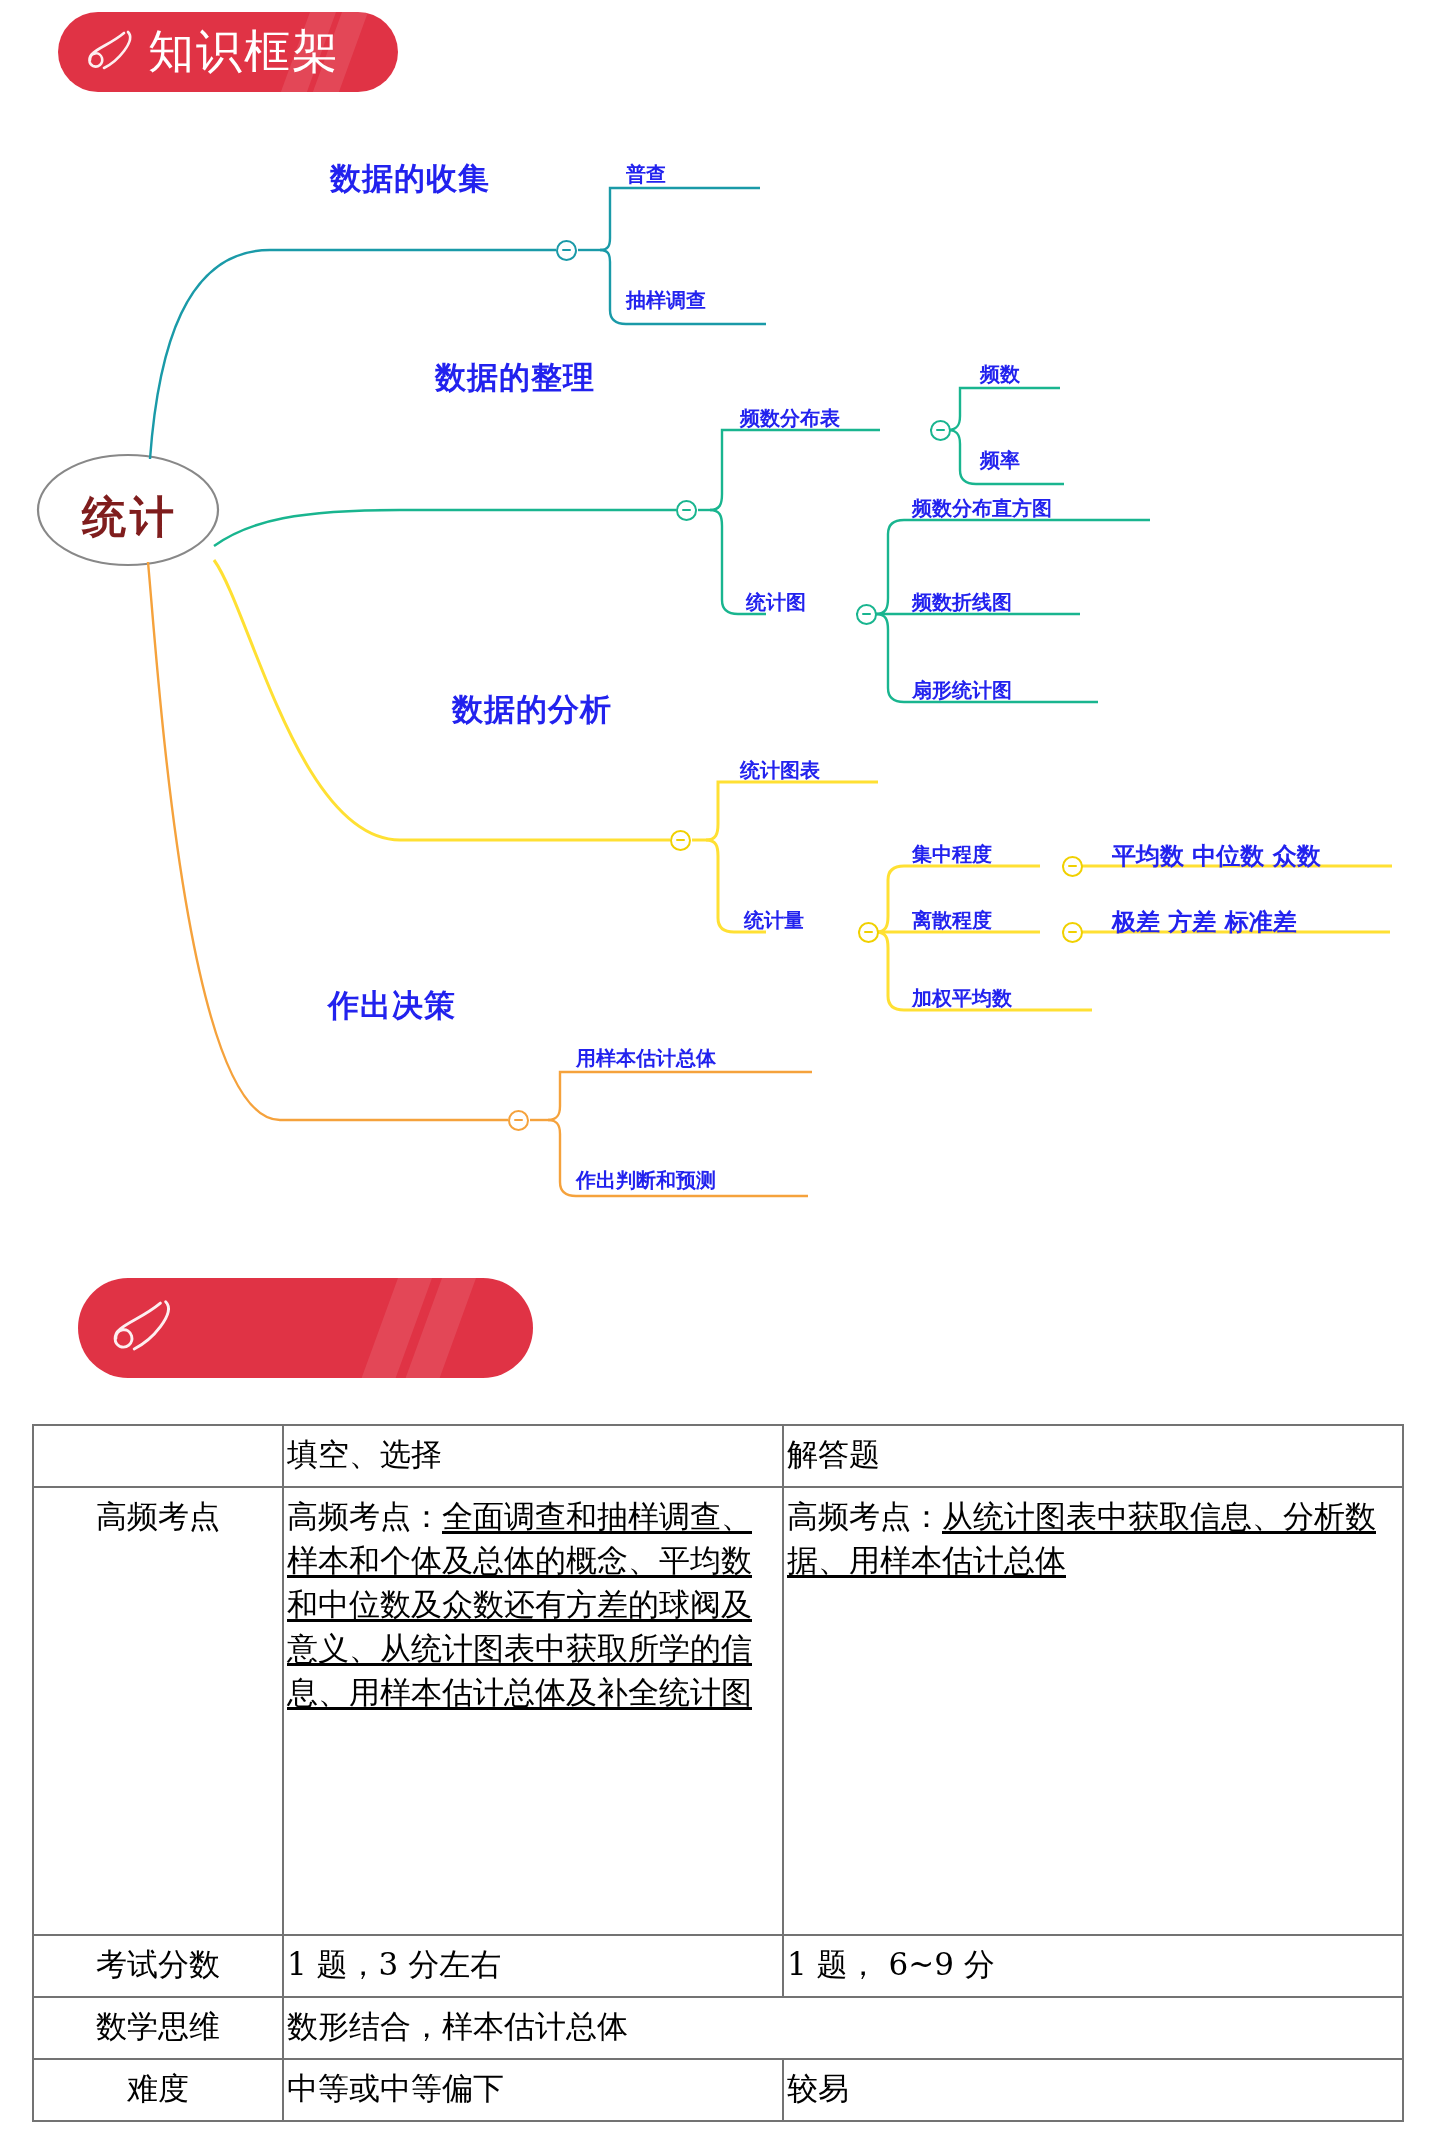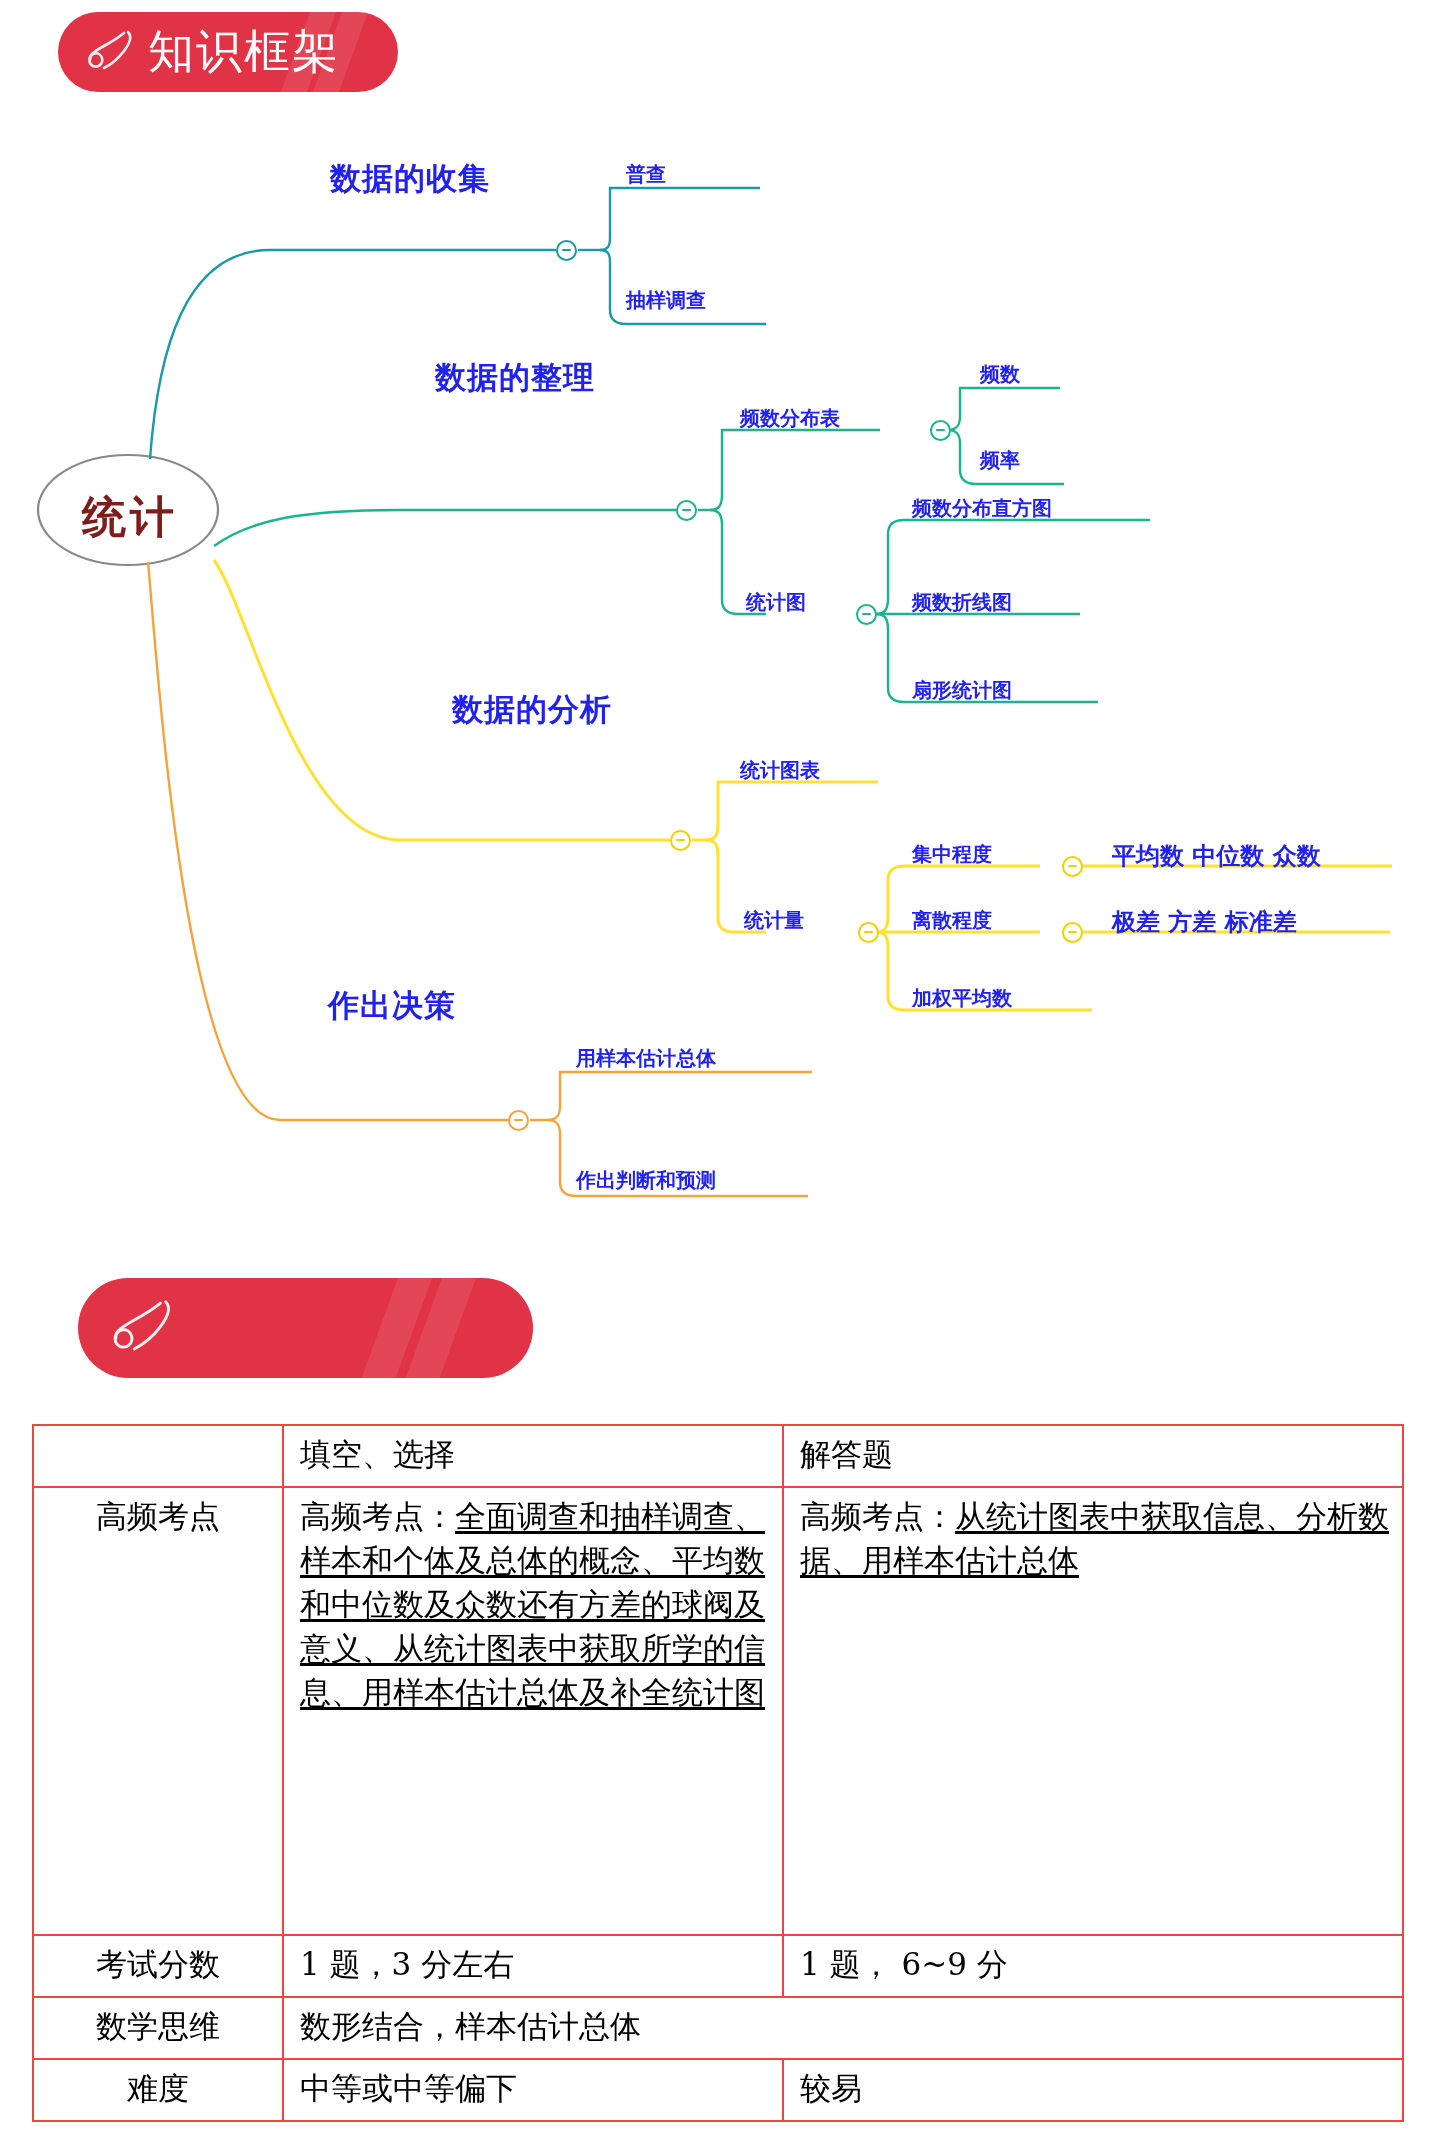--- a/index.html
+++ b/index.html
@@ -116,22 +116,22 @@
     position: absolute;
     left: 32px;
     top: 1424px;
     width: 1372px;
     border-collapse: collapse;
     table-layout: fixed;
     font-family: "DejaVu Serif", "Liberation Serif", serif;
     background: #fff;
   }
   #exam-table td {
-    border: 2px solid #ef4444;
-    padding: 6px 10px 10px 16px;
+    border: 2px solid #737373;
+    padding: 6px 10px 10px 3px;
     vertical-align: top;
     font-size: 31px;
     line-height: 1.42;
     color: #000;
   }
   #exam-table td.label-cell {
     white-space: nowrap;
     text-align: center;
     padding-left: 4px; padding-right: 4px;
   }

